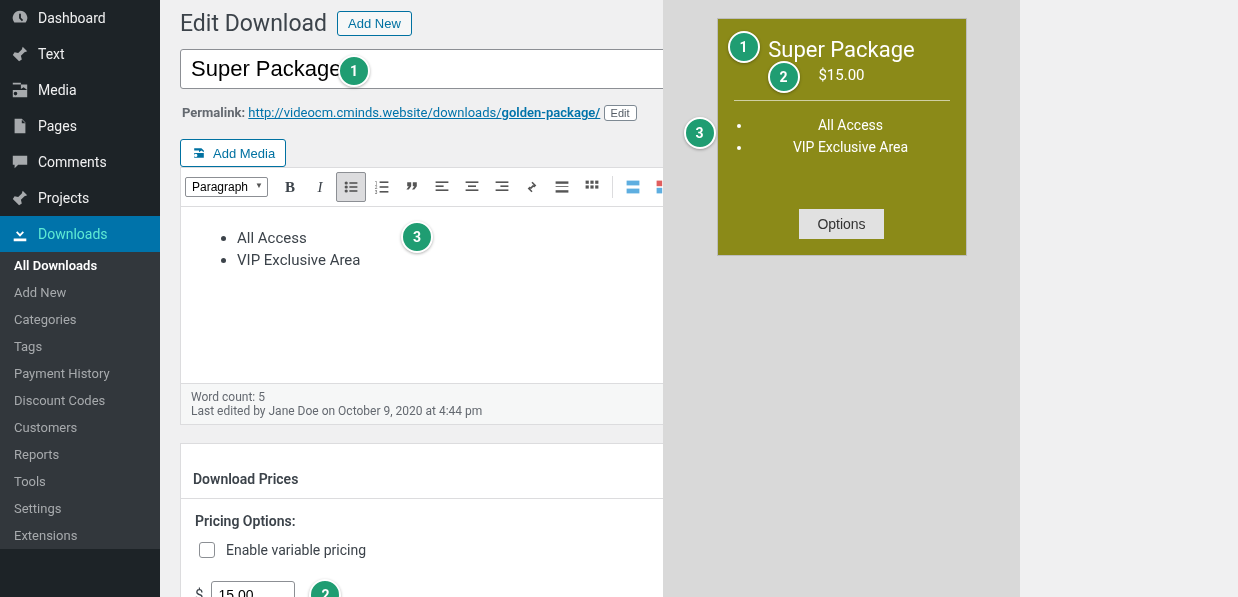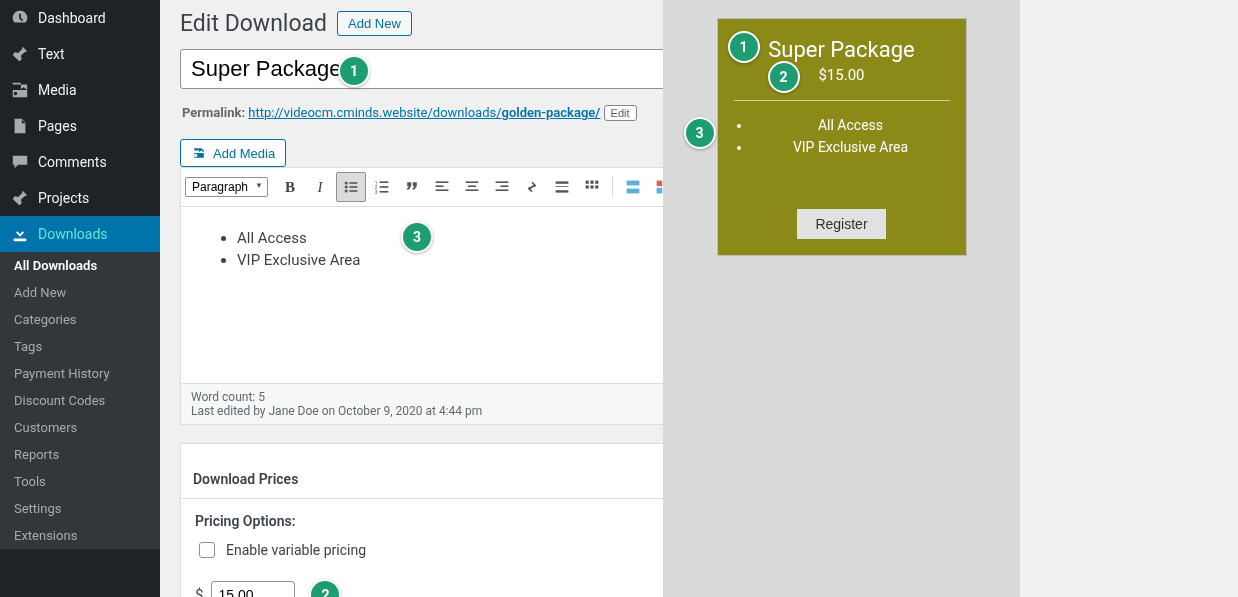--- a/index.html
+++ b/index.html
@@ -334,16 +334,16 @@
       <span class="bub" style="top:12px;left:10px;">1</span>
       <h2>Super Package</h2>
       <span class="bub" style="top:42px;left:50px;">2</span>
       <div class="price">$15.00</div>
       <hr>
       <span class="bub" style="top:98px;left:-34px;">3</span>
       <ul>
         <li>All Access</li>
         <li>VIP Exclusive Area</li>
       </ul>
-      <button class="reg-btn">Register</button>
+      <button class="reg-btn">Options</button>
     </div>
   </div>
 </div>
 
 </body></html>

